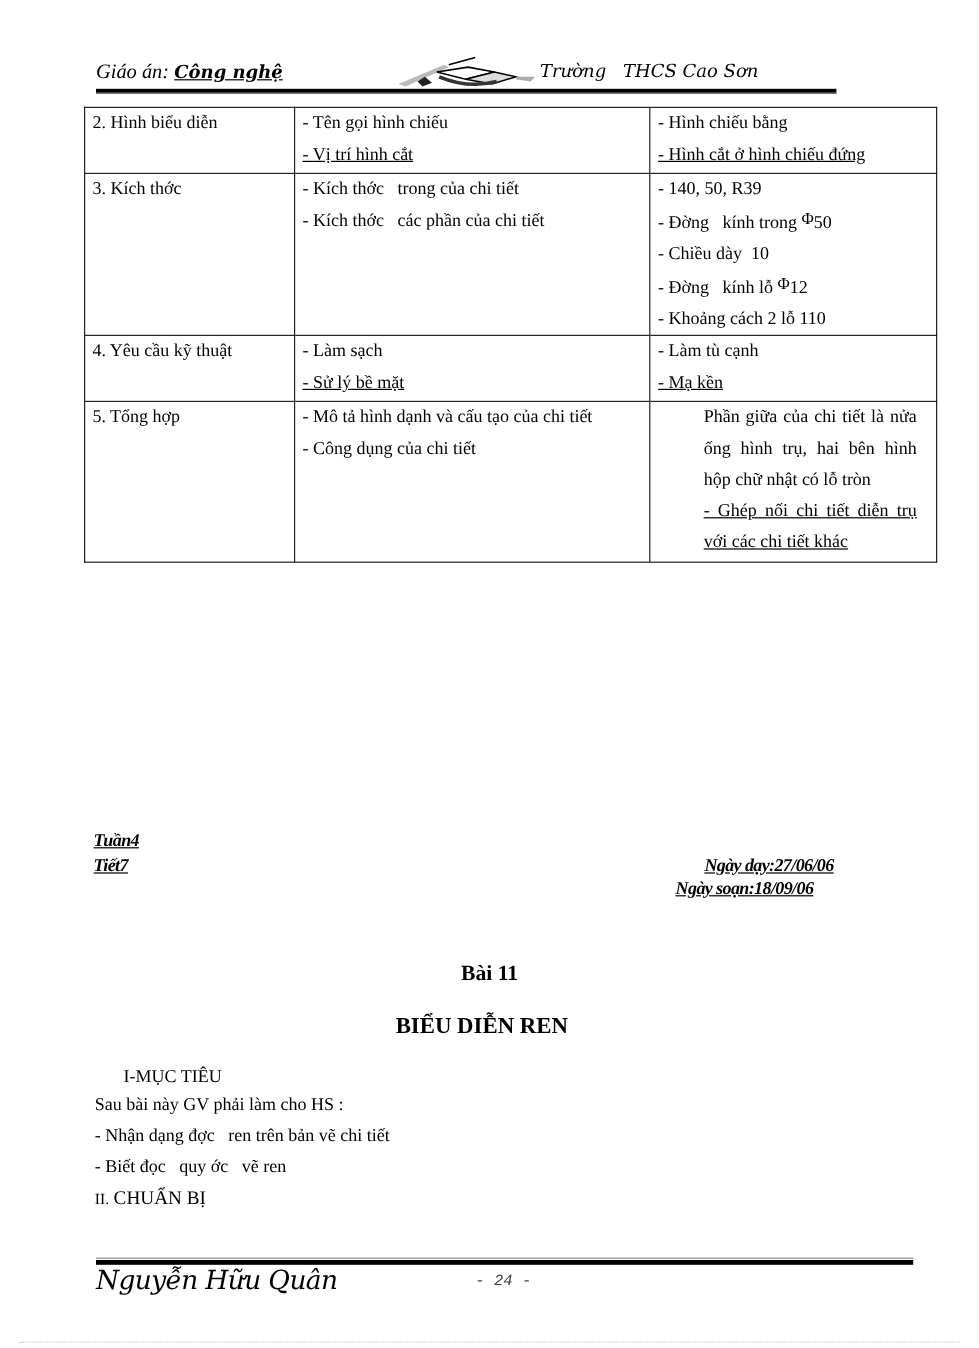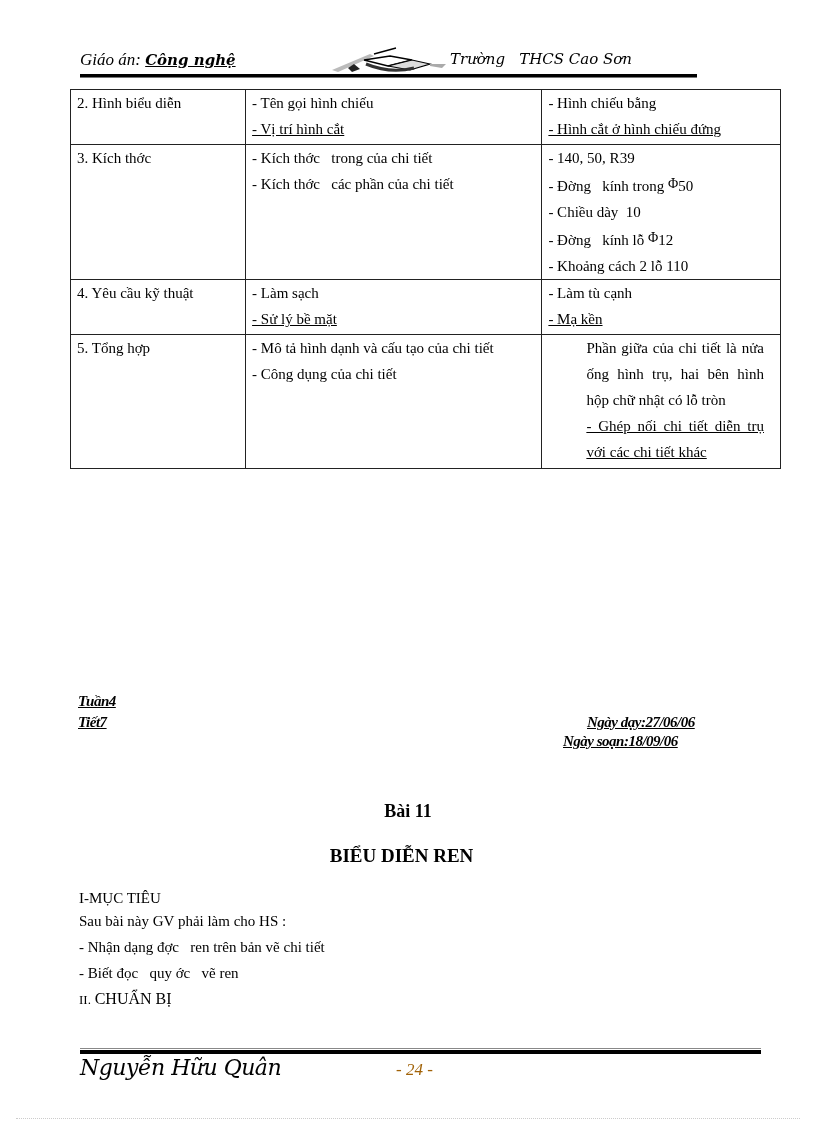--- a/index.html
+++ b/index.html
@@ -60,22 +60,23 @@
     .body-text { left: 79px; font-size: 15px; line-height: 20px; white-space: nowrap; }
 
     
     .ftr-rule1 { left: 80px; top: 1048px; width: 681px; height: 1px; background: #888; }
     .ftr-rule2 { left: 80px; top: 1050px; width: 681px; height: 4px; background: #000; }
     .ftr-author {
       left: 80px; top: 1055px; font-size: 22px; font-style: italic;
       font-family: "DejaVu Serif", serif; letter-spacing: -0.5px; white-space: nowrap; text-align: center;
     }
     .ftr-page {
-      left: 396px; top: 1060px; font-size: 17px; font-style: italic; color: #a16207;
+      left: 396px; top: 1060px; font-size: 13px; font-style: italic; color: #404040;
       white-space: nowrap;
+      font-family: Liberation Mono, monospace;
     }
     .bottom-dots {
       left: 16px; top: 1118px; width: 784px; height: 0;
       border-top: 1px dotted #ccc;
     }
   </style>
 </head>
 <body>
 
 <div class="abs hdr-left">
@@ -151,21 +152,21 @@
   </table>
 
 <div class="abs meta" style="left:78px; top:693px;">Tuần4</div>
 <div class="abs meta" style="left:78px; top:714px;">Tiết7</div>
 <div class="abs meta" style="left:563px; top:693px;margin-top:40px;">Ngày soạn:18/09/06</div>
 <div class="abs meta" style="left:587px; top:714px;">Ngày dạy:27/06/06</div>
 
 <div class="abs lesson-no">Bài 11</div>
 <div class="abs lesson-title">BIỂU DIỄN REN</div>
 
-<div class="abs body-text" style="top:888px;">I-MỤC TIÊU</div>
+<div class="abs body-text" style="top:888px;margin-left:24px;">I-MỤC TIÊU</div>
 <div class="abs body-text" style="top:911px;">Sau bài này GV phải làm cho HS :</div>
 <div class="abs body-text" style="top:937px; white-space:pre;">- Nhận dạng đợc   ren trên bản vẽ chi tiết</div>
 <div class="abs body-text" style="top:963px; white-space:pre;">- Biết đọc   quy ớc   vẽ ren</div>
 <div class="abs body-text" style="top:989px;">
   <span style="font-size:13px;">II.</span>
   <span style="font-size:16px;">CHUẨN BỊ</span>
 </div>
 
 <div class="abs ftr-rule1"></div>
 <div class="abs ftr-rule2"></div>

